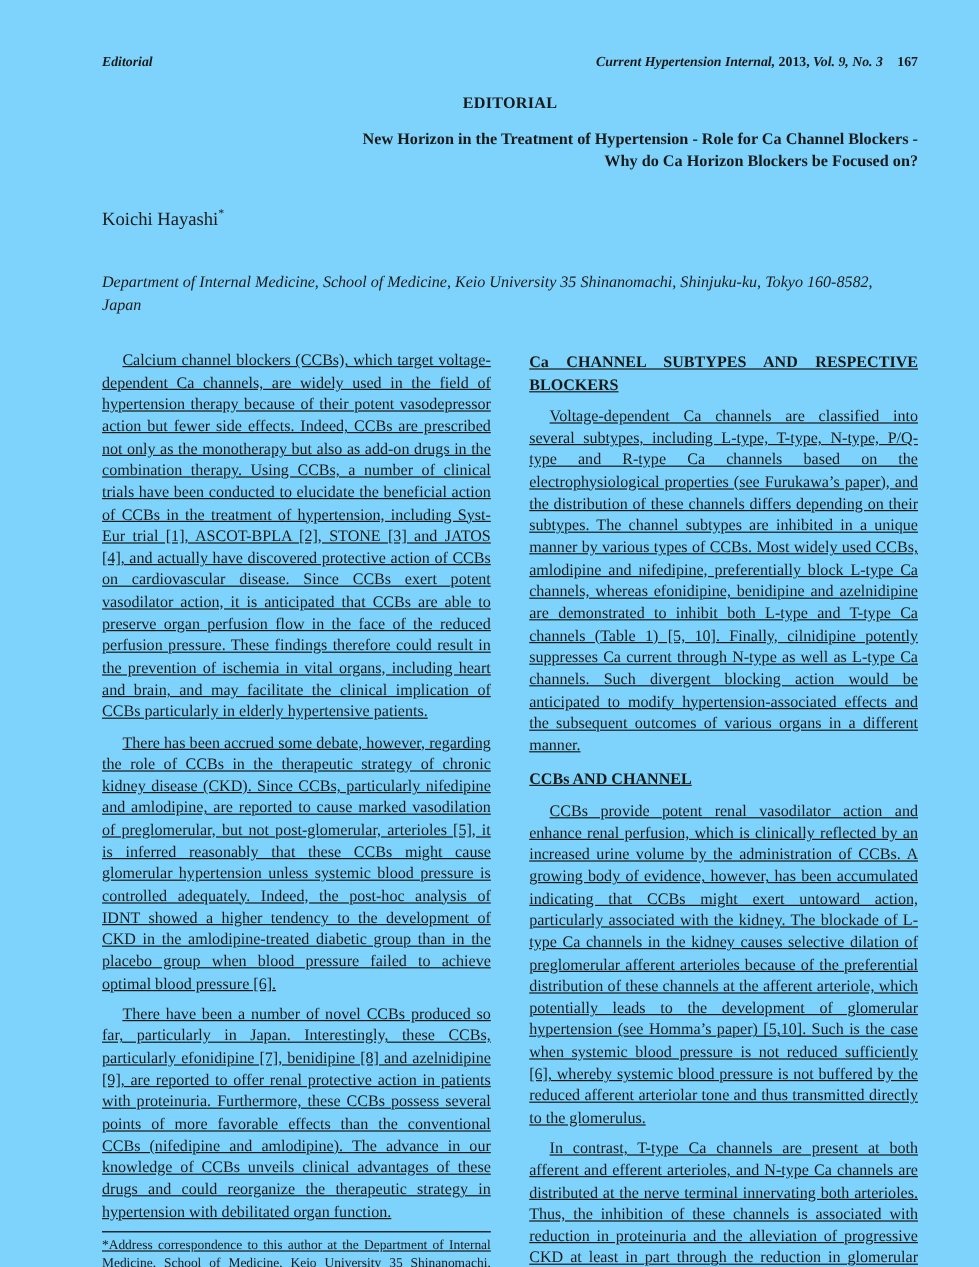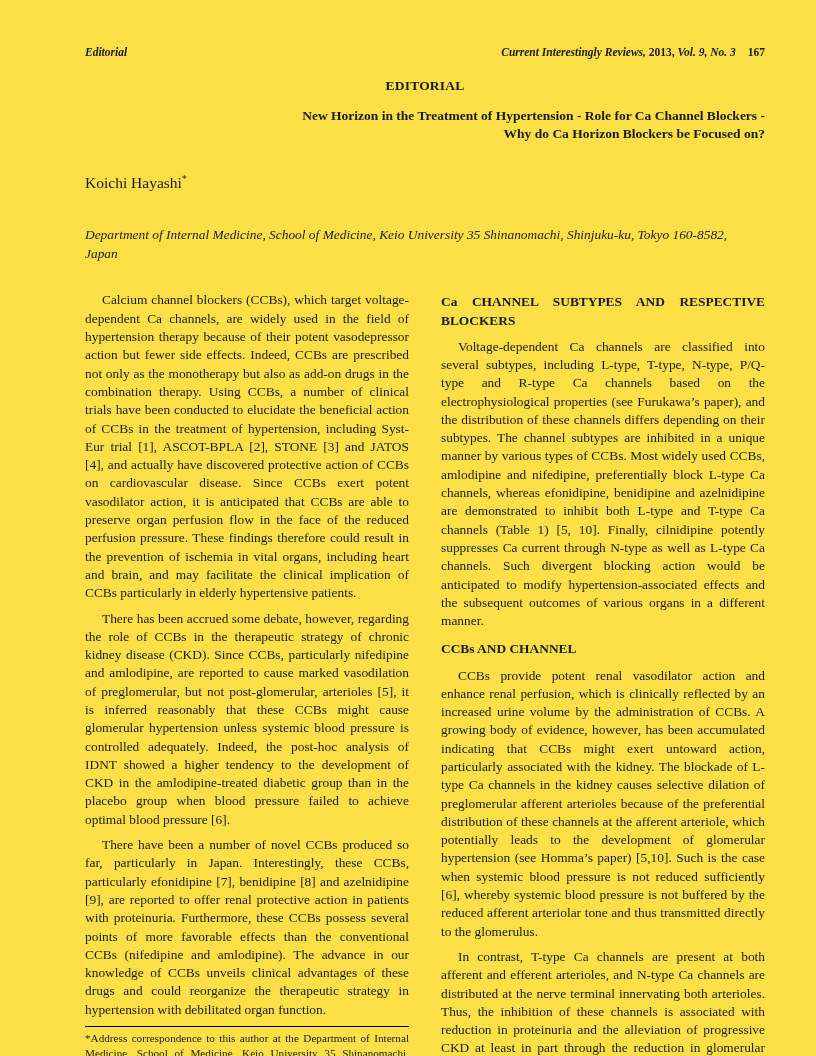--- a/index.html
+++ b/index.html
@@ -1,17 +1,17 @@
 <!DOCTYPE html>
 <html><head>
 <meta charset="utf-8">
 <style>
   html,body{margin:0;padding:0;background:#888;}
   .page{
-    width:816px;height:1056px;background:#fde047;margin:0 auto;
+    width:816px;height:1056px;background:#7dd3fc;margin:0 auto;
     font-family:"Liberation Serif", serif;color:#1a1a1a;
     box-sizing:border-box;position:relative;overflow:hidden;
   }
   .content{padding:46px 51px 0 85px;box-sizing:border-box;}
   .running-head{
     display:flex;justify-content:space-between;align-items:baseline;
     font-size:11.5px;font-weight:bold;
   }
   .running-head .rh-left{font-style:italic;}
   .rh-right{white-space:nowrap;}
@@ -25,21 +25,21 @@
     text-align:right;font-weight:bold;font-size:13.5px;
     margin-top:13px;line-height:1.35;
   }
   .author-line{font-size:15.5px;margin-top:30px;}
   .author-line sup{font-size:10px;}
   .affiliation{
     font-style:italic;font-size:13.4px;margin-top:32px;line-height:1.45;
     max-width:660px;
   }
   .columns{
-    display:flex;gap:32px;margin-top:28px;height:736px;
+    display:flex;gap:32px;margin-top:28px;height:736px;text-decoration:underline;
   }
   .col{width:330px;box-sizing:border-box;}
   .col-left{display:flex;flex-direction:column;}
   .body-par{
     font-size:13.4px;line-height:1.365;text-align:justify;
     text-indent:17px;margin:0 0 7px 0;
   }
   .sec-heading{
     font-weight:bold;font-size:13.4px;line-height:1.35;
     text-align:justify;margin:2px 0 8px 0;
@@ -52,21 +52,21 @@
   .footnote .fn-main{text-align:justify;margin:0;}
 </style>
 </head>
 <body>
 
 <div class="page">
   <div class="content">
 
     <div class="running-head">
       <span class="rh-left">Editorial</span>
-      <span class="rh-right"><span class="rh-journal">Current Interestingly Reviews,</span><span> 2013, </span><span class="rh-journal">Vol. 9, No. 3</span><span class="rh-page">167</span></span>
+      <span class="rh-right"><span class="rh-journal">Current Hypertension Internal,</span><span> 2013, </span><span class="rh-journal">Vol. 9, No. 3</span><span class="rh-page">167</span></span>
     </div>
 
     <div class="section-label">EDITORIAL</div>
 
     <div class="article-title">
       <div>New Horizon in the Treatment of Hypertension - Role for Ca Channel Blockers -</div>
       <div>Why do Ca Horizon Blockers be Focused on?</div>
     </div>
 
     <div class="author-line"><span>Koichi Hayashi</span><sup>*</sup></div>

